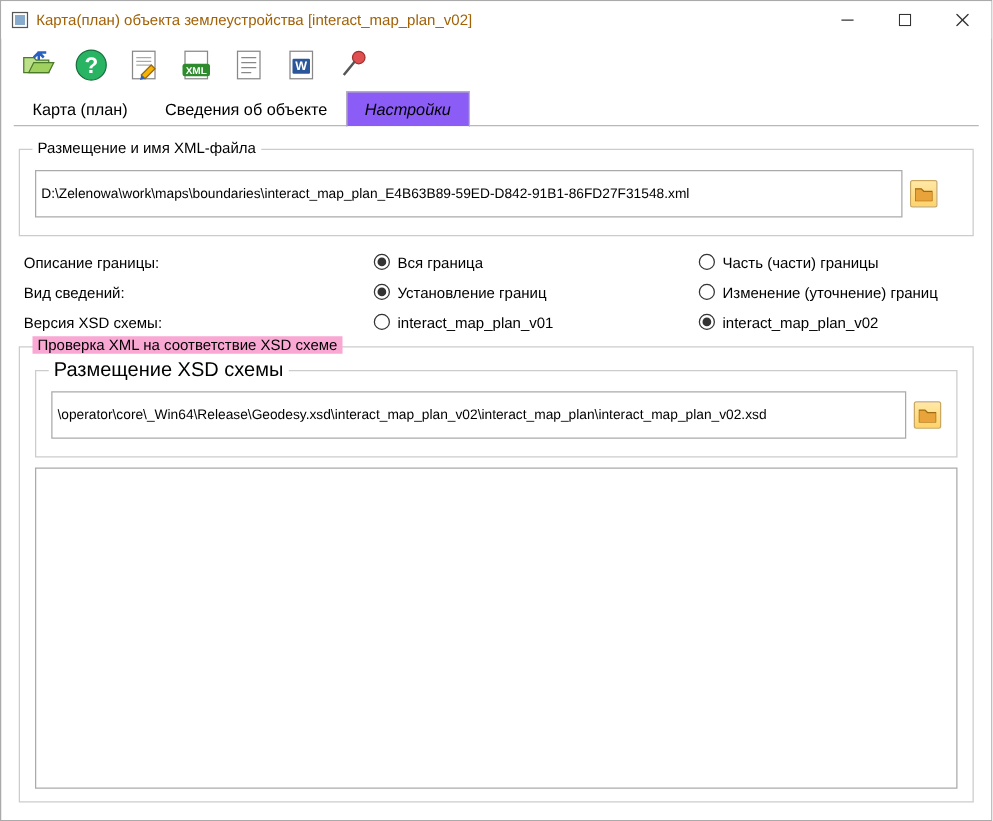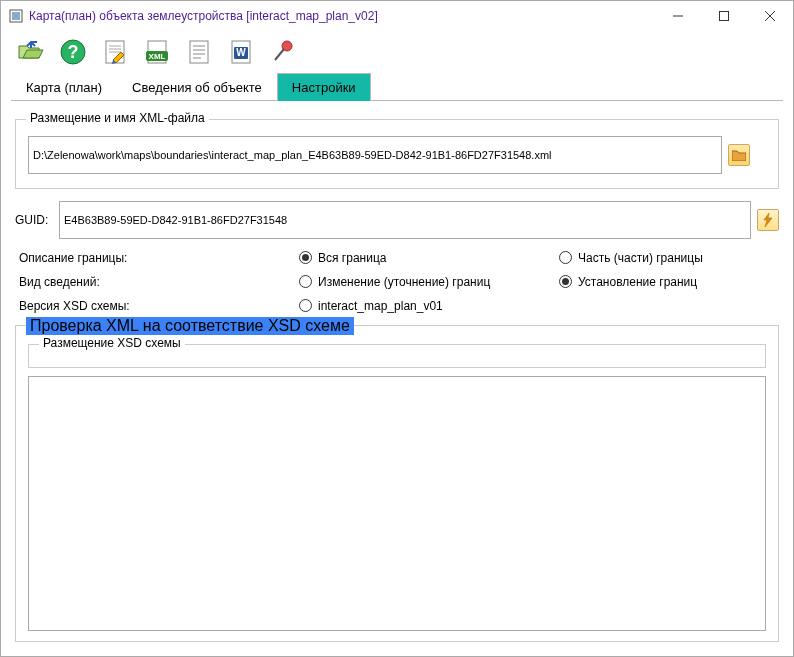--- a/index.html
+++ b/index.html
@@ -1,55 +1,55 @@
 <!DOCTYPE html>
 <html><head>
 <meta charset="utf-8">
 <style>
 * { box-sizing: border-box; margin: 0; padding: 0; }
 body { font-family: "Segoe UI", Tahoma, sans-serif; font-size: 12px; background: #fff; color: #000; }
 
 .window { width: 794px; height: 657px; border: 1px solid #aaa; background: #fff; display: flex; flex-direction: column; }
 
-.titlebar { height: 30px; display: flex; align-items: center; padding: 0 0 0 8px; background: #fff; color: #4c1d95; }
+.titlebar { height: 30px; display: flex; align-items: center; padding: 0 0 0 8px; background: #fff; color: #a16207; }
 .titlebar-icon { width: 14px; height: 14px; margin-right: 6px; display: inline-flex; align-items: center; justify-content: center; }
 .titlebar-text { flex: 1; font-size: 12px; }
 .win-controls { display: flex; height: 100%; }
 .win-btn { width: 46px; height: 100%; display: flex; align-items: center; justify-content: center; color: #555; cursor: pointer; }
 
 .toolbar { height: 42px; display: flex; align-items: center; gap: 6px; padding: 4px 12px; }
 .tool-btn { width: 36px; height: 36px; border: 1px solid transparent; border-radius: 2px; display: flex; align-items: center; justify-content: center; cursor: pointer; }
 
 .tab-row { display: flex; padding: 0 10px; position: relative; }
 .tab-row::after { content: ""; position: absolute; left: 10px; right: 10px; bottom: 0; height: 1px; background: #b8b8b8; z-index: 0; }
 .tab { padding: 6px 14px; border: 1px solid transparent; border-bottom: none; position: relative; z-index: 1; cursor: pointer; font-size: 13px; }
-.tab.active { border-color: #b8b8b8; background: #14b8a6; }
+.tab.active { border-color: #b8b8b8; background: #8b5cf6; font-style: italic; }
 .tab.active::after { content: ""; position: absolute; left: 0; right: 0; bottom: -1px; height: 1px; background: #fff; }
 
 .content { flex: 1; padding: 10px 14px 14px 14px; display: flex; flex-direction: column; }
 
 .groupbox { border: 1px solid #ccc; margin: 8px 0 6px 0; padding: 12px 28px 10px 12px; position: relative; }
 .groupbox-title { position: absolute; top: -9px; left: 10px; background: #fff; padding: 0 4px; font-size: 12px; }
 
 .row { display: flex; align-items: center; gap: 6px; margin: 4px 0; }
 input[type=text].field { flex: 1; height: 38px; border: 1px solid #aaa; padding: 1px 4px; font-family: Liberation Sans, sans-serif; font-size: 11px; }
 .folder-btn { width: 22px; height: 22px; border: 1px solid #c9a861; border-radius: 2px; background: linear-gradient(#ffe8a6,#ffd36b); display: flex; align-items: center; justify-content: center; cursor: pointer; }
 .lightning-btn { width: 22px; height: 22px; border: 1px solid #c9a861; border-radius: 2px; background: linear-gradient(#fff3cc,#ffe08a); display: flex; align-items: center; justify-content: center; cursor: pointer; }
 
 .radio-grid { display: grid; grid-template-columns: 280px 260px 1fr; row-gap: 10px; align-items: center; margin: 8px 4px 4px 4px; }
 .radio-opt { display: flex; gap: 6px; }
 .radio-circle { width: 13px; height: 13px; border: 1px solid #333; border-radius: 50%; display: flex; align-items: center; justify-content: center; background: #fff; }
 .radio-circle.sel::after { content: ""; width: 7px; height: 7px; background: #333; border-radius: 50%; }
 .glabel { text-align: left; }
 
 .inner-group { border: 1px solid #ccc; margin: 8px 0 0 0; padding: 12px 12px 10px 12px; position: relative; flex: 1; display: flex; flex-direction: column; }
-.inner-group-title { position: absolute; top: -9px; left: 10px; background: #3b82f6; padding: 0 4px; font-size: 16px; }
+.inner-group-title { position: absolute; top: -9px; left: 10px; background: #f9a8d4; padding: 0 4px; font-size: 12px; }
 
 .inner-group2 { border: 1px solid #ccc; margin: 6px 0 8px 0; padding: 12px 12px 10px 12px; position: relative; }
-.inner-group2-title { position: absolute; top: -9px; left: 10px; background: #fff; padding: 0 4px; font-size: 12px; }
+.inner-group2-title { position: absolute; top: -9px; left: 10px; background: #fff; padding: 0 4px; font-size: 16px; }
 
 .log-area { flex: 1; border: 1px solid #aaa; background: #fff; }
 
 svg { display: block; }
 </style>
 </head>
 <body>
 
 <div class="window">
 
@@ -149,62 +149,65 @@
       <div class="row">
         <input type="text" class="field" value="D:\Zelenowa\work\maps\boundaries\interact_map_plan_E4B63B89-59ED-D842-91B1-86FD27F31548.xml" style="">
         <div class="folder-btn">
           <svg width="14" height="12">
               <path d="M0 2 L5 2 L7 4 L14 4 L14 12 L0 12 Z" fill="#e8a43a" stroke="#a06a10"></path>
             </svg>
         </div>
       </div>
     </div>
 
-    <div class="row" style="margin-top:6px;">
-      <span style="width:38px;">GUID:</span>
-      <input type="text" class="field" value="E4B63B89-59ED-D842-91B1-86FD27F31548" style="">
-      <div class="lightning-btn">
-        <svg width="12" height="14">
-            <polygon points="7,0 2,7 5,7 3,14 10,5 6,5" fill="#e68a00" stroke="#a05a00" stroke-width="0.5"></polygon>
-          </svg>
-      </div>
-    </div>
 
     <div class="radio-grid">
       <div class="glabel">Описание границы:</div>
       <div class="radio-opt">
           <span class="radio-circle sel"></span>
           <span>Вся граница</span>
         </div>
       <div class="radio-opt">
           <span class="radio-circle"></span>
           <span>Часть (части) границы</span>
         </div>
 
       <div class="glabel">Вид сведений:</div>
       <div class="radio-opt">
+          <span class="radio-circle sel"></span>
+          <span>Установление границ</span>
+        </div>
+      <div class="radio-opt">
           <span class="radio-circle"></span>
           <span>Изменение (уточнение) границ</span>
         </div>
-      <div class="radio-opt">
-          <span class="radio-circle sel"></span>
-          <span>Установление границ</span>
-        </div>
 
       <div class="glabel">Версия XSD схемы:</div>
       <div class="radio-opt">
           <span class="radio-circle"></span>
           <span>interact_map_plan_v01</span>
         </div>
+      <div class="radio-opt">
+          <span class="radio-circle sel"></span>
+          <span>interact_map_plan_v02</span>
+        </div>
     </div>
 
     <div class="inner-group">
       <div class="inner-group-title">Проверка XML на соответствие XSD схеме</div>
 
       <div class="inner-group2">
         <div class="inner-group2-title">Размещение XSD схемы</div>
+        <div class="row">
+          <input type="text" class="field" value="\operator\core\_Win64\Release\Geodesy.xsd\interact_map_plan_v02\interact_map_plan\interact_map_plan_v02.xsd" style="">
+          <div class="folder-btn">
+            <svg width="14" height="12">
+                <path d="M0 2 L5 2 L7 4 L14 4 L14 12 L0 12 Z" fill="#e8a43a" stroke="#a06a10"></path>
+              </svg>
+          </div>
+        </div>
       </div>
 
       <div class="log-area"></div>
     </div>
 
   </div>
 </div>
 
 </body></html>

